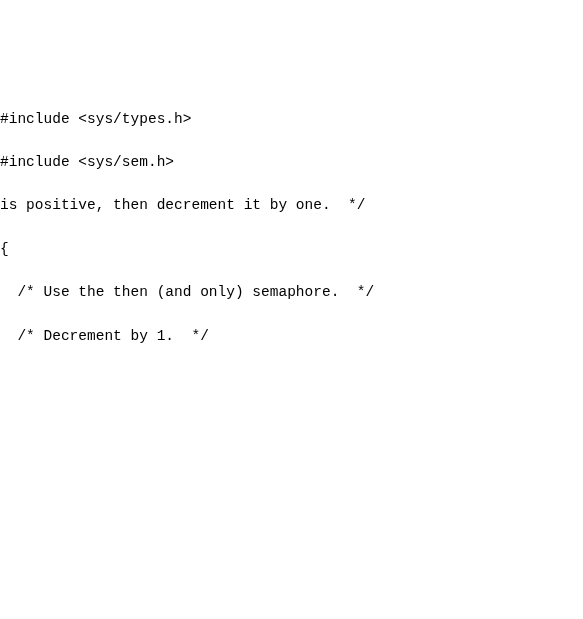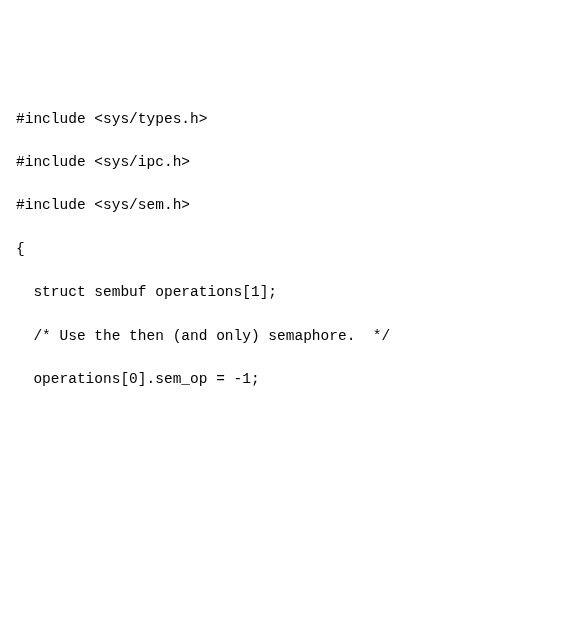--- a/index.html
+++ b/index.html
@@ -12,36 +12,34 @@
     color: #000000;
     white-space: pre;
   }
   .code-container {
     width: 583px;
     height: 619px;
     overflow: hidden;
   }
   .line {
     display: block;
-    padding-left: 16px;
   }
 </style>
 </head>
 <body>
 
 
 
 <div class="code-container">
 <span class="line">#include &lt;sys/types.h&gt;</span>
-<span class="line">#include &lt;sys/ipc.h&gt;</span>
 <span class="line">#include &lt;sys/sem.h&gt;</span>
+<span class="line">is positive, then decrement it by one.  */</span>
 <span class="line">{</span>
-<span class="line">  struct sembuf operations[1];</span>
 <span class="line">  /* Use the then (and only) semaphore.  */</span>
-<span class="line">  operations[0].sem_op = -1;</span>
+<span class="line">  /* Decrement by 1.  */</span>
 
 
 
 
 
 
 
 
 
 

